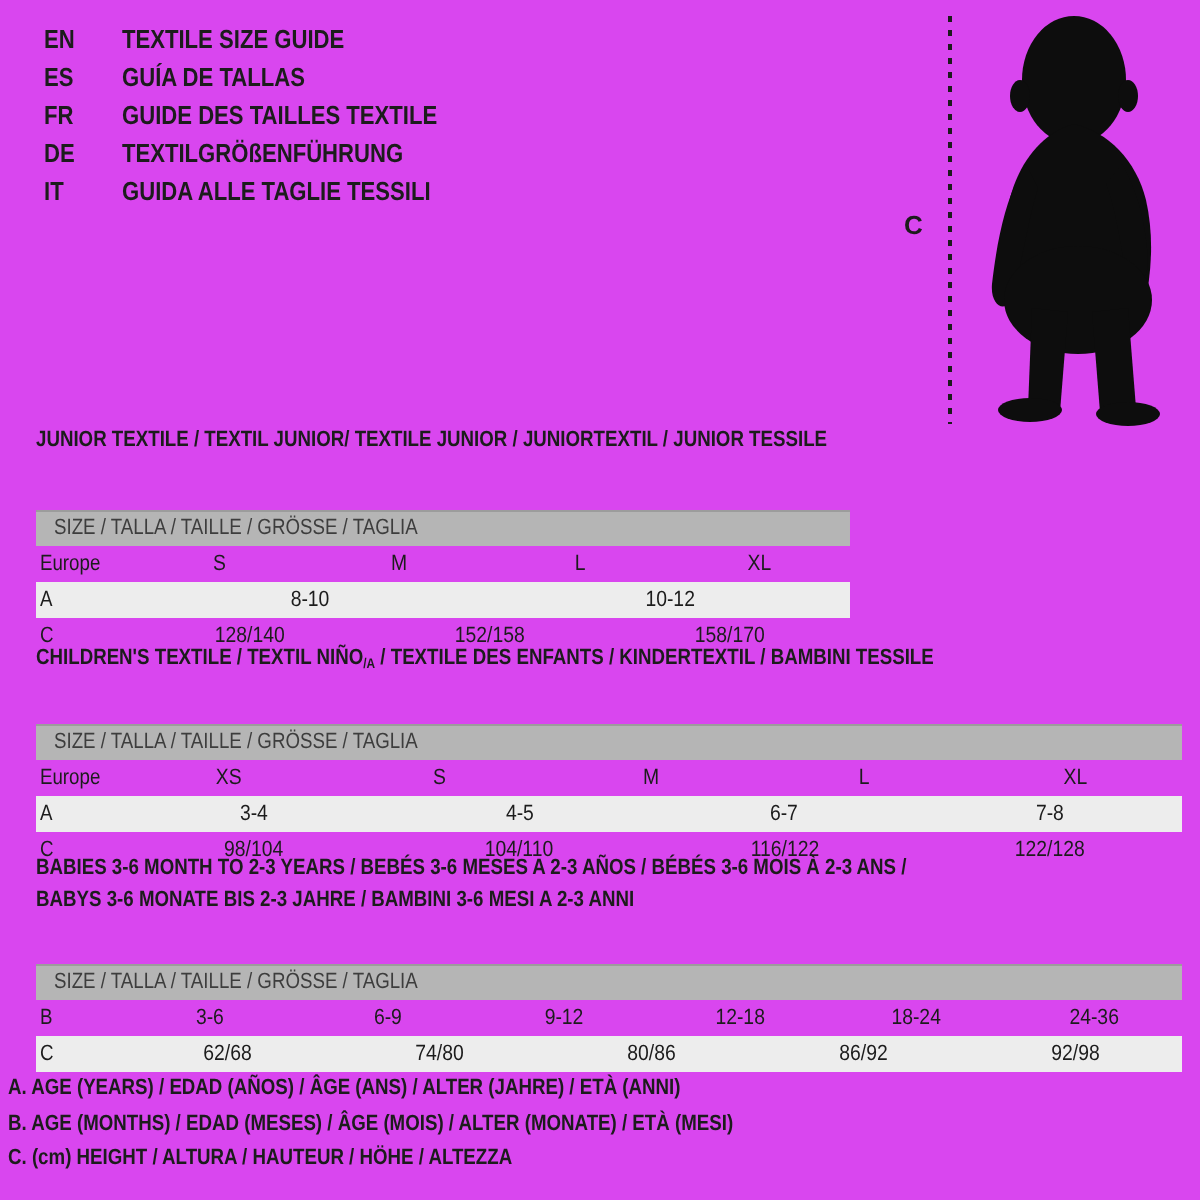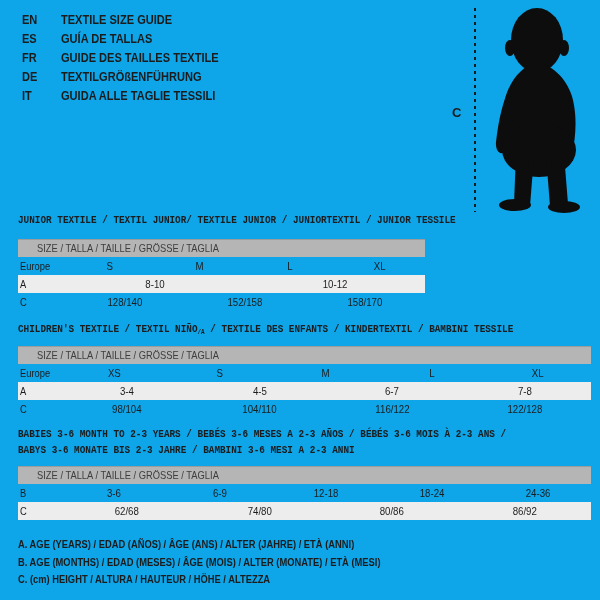--- a/index.html
+++ b/index.html
@@ -1,51 +1,51 @@
 <!DOCTYPE html>
 <html><head>
 <meta charset="utf-8">
 <style>
   html,body{margin:0;padding:0;background:#fff;}
-  .page{position:relative;width:600px;height:600px;background:#0ea5e9;
+  .page{position:relative;width:600px;height:600px;background:#d946ef;
         font-family:"Liberation Sans",sans-serif;color:#1c1c1c;overflow:hidden;}
 
   
   .cond{display:inline-block;transform:scaleX(.85);transform-origin:0 50%;white-space:nowrap;}
   .cv{display:inline-block;transform:scaleX(.88);transform-origin:50% 50%;white-space:nowrap;}
 
   
   .lang{position:absolute;left:22px;top:10px;}
   .lang-row{display:flex;height:19px;line-height:19px;font-weight:700;font-size:13px;}
   .lang-code{width:39px;}
 
   
   .fig-label{position:absolute;left:452px;top:105px;font-size:13px;font-weight:700;}
   .dotline{position:absolute;left:474px;top:8px;width:2px;height:204px;
            background:repeating-linear-gradient(to bottom,#1c1c1c 0 3px,transparent 3px 7px);}
   .baby{position:absolute;left:482px;top:4px;}
 
   
-  .tbl-title{position:absolute;left:18px;font-size:11px;font-weight:700;line-height:16px;font-family:Liberation Mono, monospace;}
+  .tbl-title{position:absolute;left:18px;font-size:11px;font-weight:700;line-height:16px;}
   .t1-title{top:212px;} .t2-title{top:321px;} .t3-title{top:426px;}
   .sub{font-size:7px;vertical-align:-2px;}
 
   
   .grid{position:absolute;left:18px;}
   .t1{top:239px;width:407px;} .t2{top:346px;width:573px;} .t3{top:466px;width:573px;}
   .bar{height:18px;line-height:17px;background:#b5b5b5;border-top:1px solid #9c9c9c;
-       padding-left:19px;font-size:11px;color:#3d3d3d;box-sizing:border-box;}
+       padding-left:9px;font-size:11px;color:#3d3d3d;box-sizing:border-box;margin-top:16px;}
   .row{display:flex;height:18px;line-height:18px;font-size:11px;justify-content:flex-end;}
   .row.shade{background:#ededed;}
   .lab{text-align:left;padding-left:2px;}
   .t1 .lab{width:45px;} .t2 .lab{width:41px;} .t3 .lab{width:41px;}
   .val{flex:1;text-align:center;}
 
   
-  .fnotes{position:absolute;left:18px;top:536px;}
+  .fnotes{position:absolute;left:4px;top:536px;}
   .fn{height:17.5px;line-height:17.5px;font-size:11px;font-weight:700;}
 </style>
 </head>
 <body>
 
 <div class="page">
 
   <div class="lang">
     <div class="lang-row">
       <span class="lang-code"><span class="cond">EN</span></span>
@@ -144,30 +144,32 @@
   <div class="tbl-title t3-title">
     <div><span class="cond">BABIES 3-6 MONTH TO 2-3 YEARS / BEBÉS 3-6 MESES A 2-3 AÑOS / BÉBÉS 3-6 MOIS À 2-3 ANS /</span></div>
     <div><span class="cond">BABYS 3-6 MONATE BIS 2-3 JAHRE / BAMBINI 3-6 MESI A 2-3 ANNI</span></div>
   </div>
   <div class="grid t3">
     <div class="bar"><span class="cond">SIZE / TALLA / TAILLE / GRÖSSE / TAGLIA</span></div>
     <div class="row">
       <span class="lab"><span class="cond">B</span></span>
       <span class="val"><span class="cv">3-6</span></span>
       <span class="val"><span class="cv">6-9</span></span>
+      <span class="val"><span class="cv">9-12</span></span>
       <span class="val"><span class="cv">12-18</span></span>
       <span class="val"><span class="cv">18-24</span></span>
       <span class="val"><span class="cv">24-36</span></span>
     </div>
     <div class="row shade">
       <span class="lab"><span class="cond">C</span></span>
       <span class="val"><span class="cv">62/68</span></span>
       <span class="val"><span class="cv">74/80</span></span>
       <span class="val"><span class="cv">80/86</span></span>
       <span class="val"><span class="cv">86/92</span></span>
+      <span class="val"><span class="cv">92/98</span></span>
     </div>
   </div>
 
   <div class="fnotes">
     <div class="fn"><span class="cond">A. AGE (YEARS) / EDAD (AÑOS) / ÂGE (ANS) / ALTER (JAHRE) / ETÀ (ANNI)</span></div>
     <div class="fn"><span class="cond">B. AGE (MONTHS) / EDAD (MESES) / ÂGE (MOIS) / ALTER (MONATE) / ETÀ (MESI)</span></div>
     <div class="fn"><span class="cond">C. (cm) HEIGHT / ALTURA / HAUTEUR / HÖHE / ALTEZZA</span></div>
   </div>
 
 </div>

